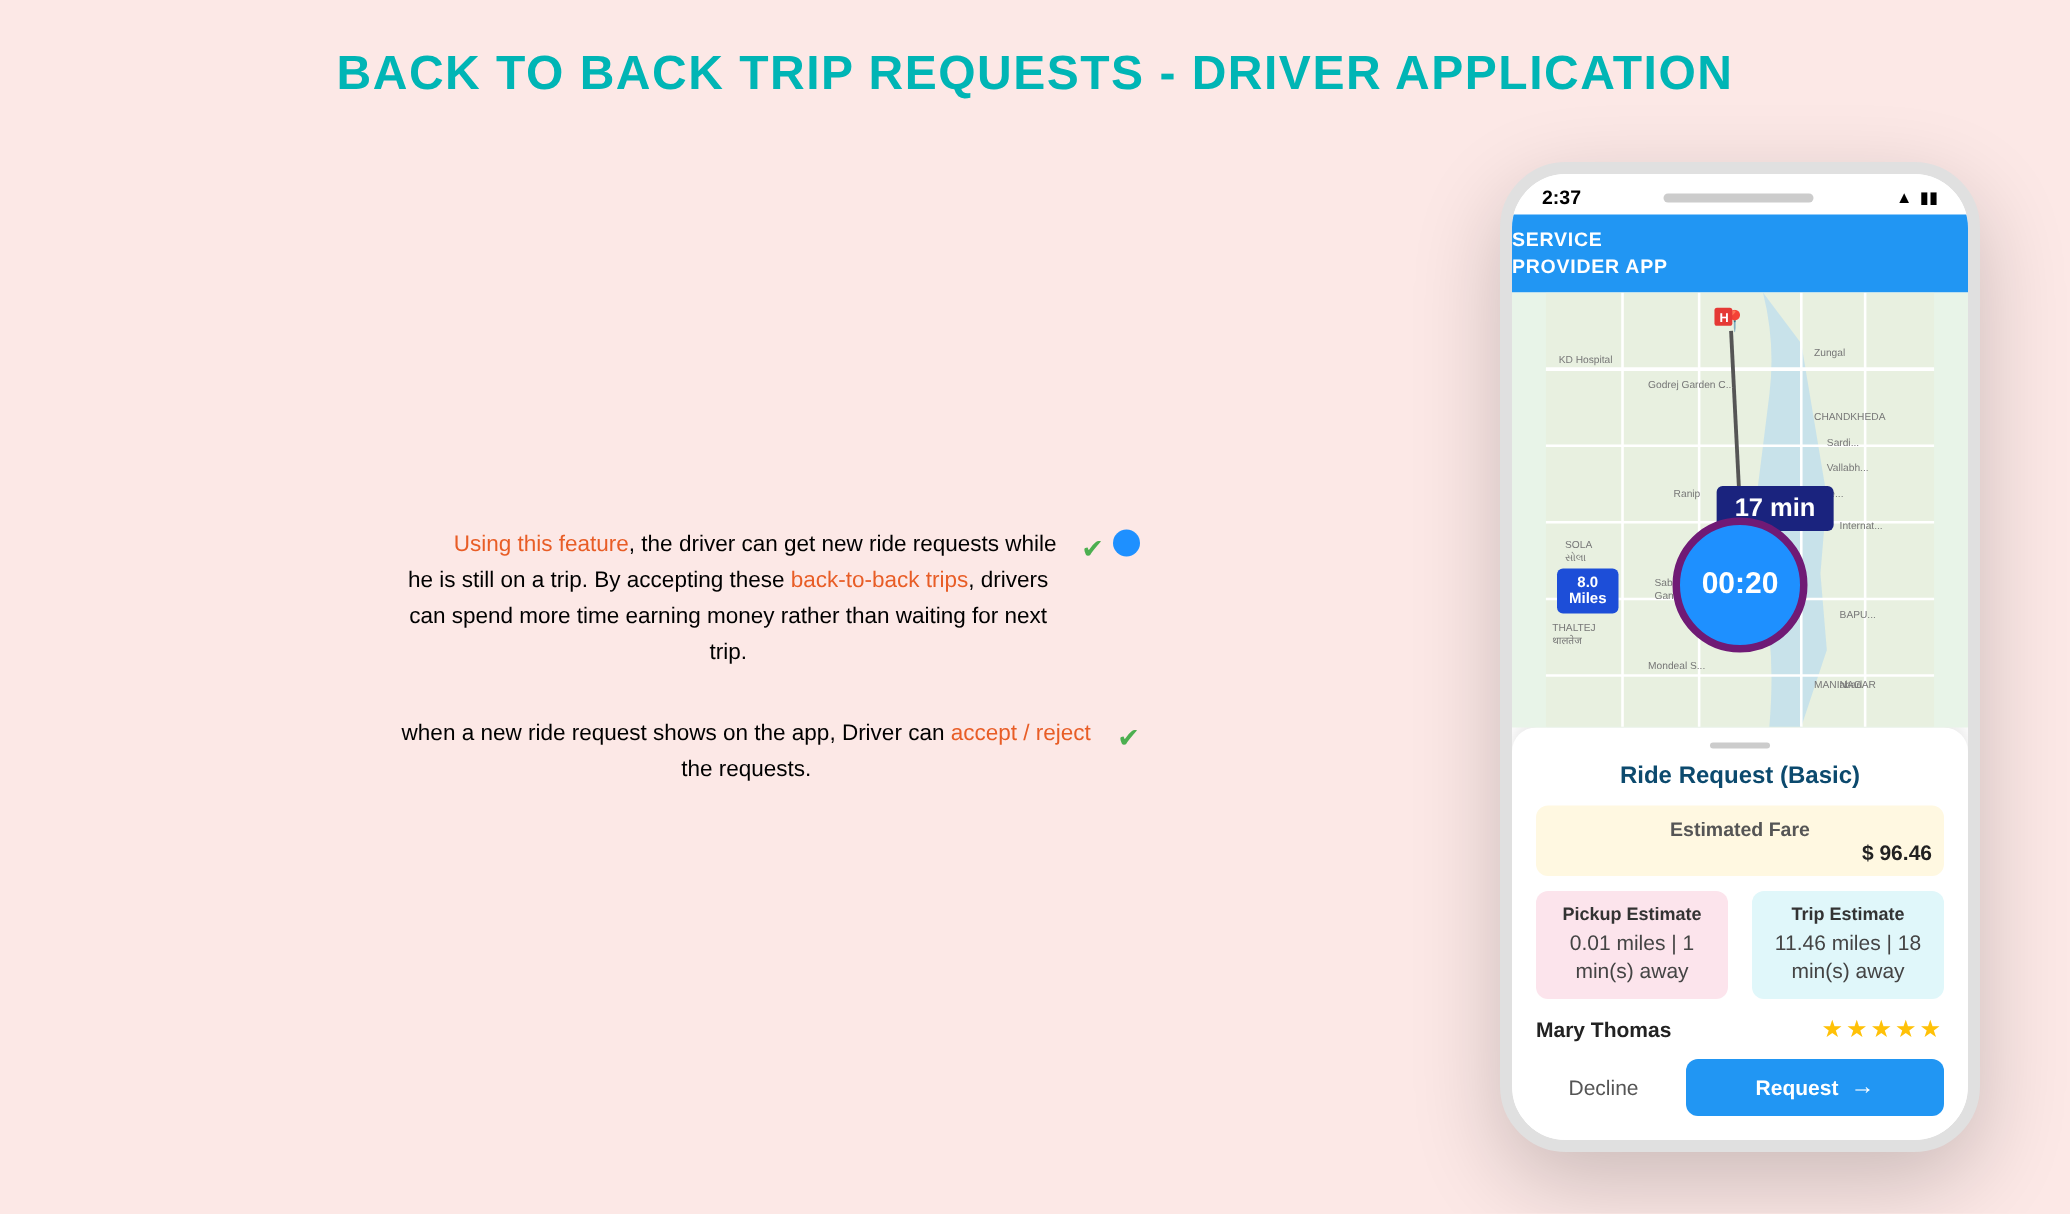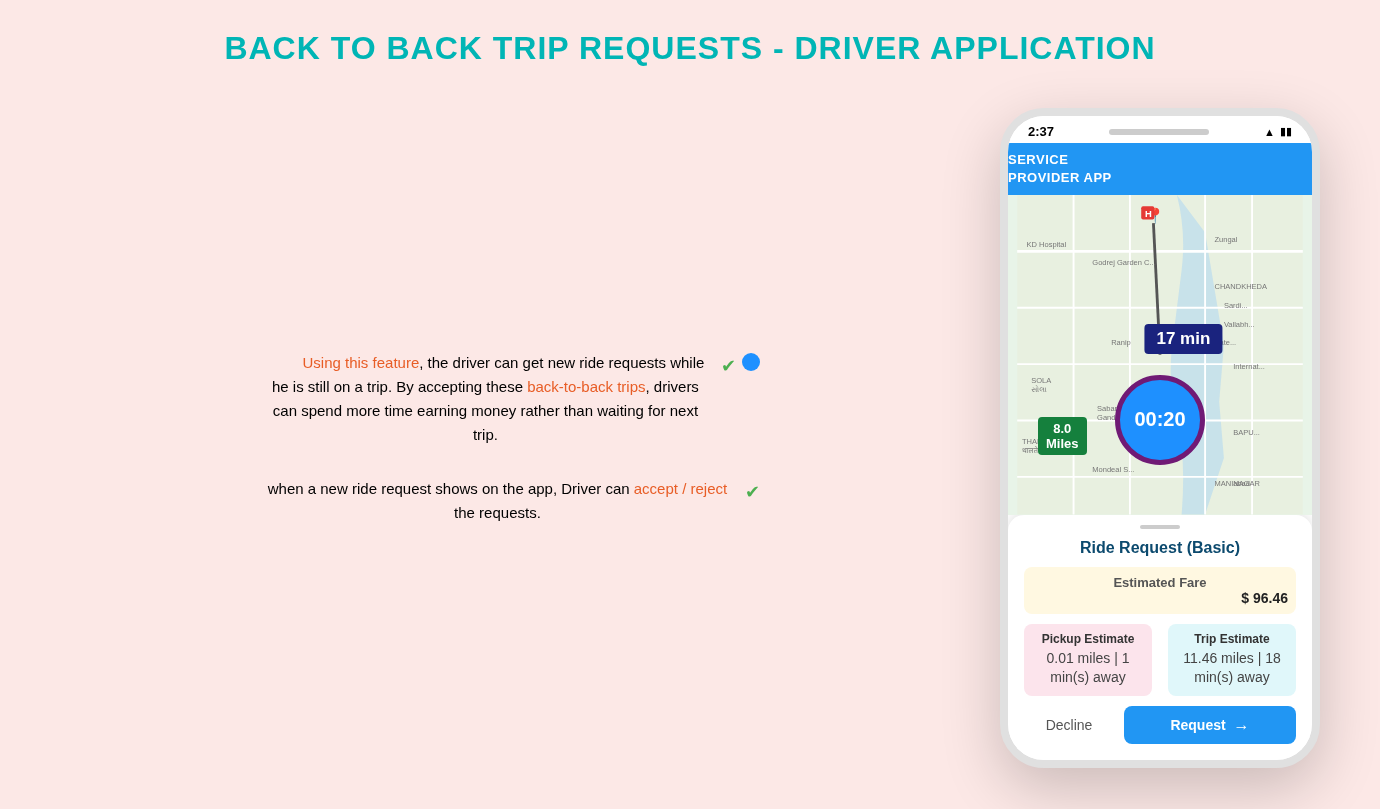--- a/index.html
+++ b/index.html
@@ -161,25 +161,25 @@
 
     .timer-text {
       color: #fff;
       font-size: 20px;
       font-weight: 700;
     }
 
     
     .distance-badge {
       position: absolute;
-      bottom: 60px;
+      bottom: 76px;
       left: 30px;
-      background: #15803d;
+      background: #1d4ed8;
       color: #fff;
-      font-size: 13px;
+      font-size: 10px;
       font-weight: 700;
       padding: 4px 8px;
       border-radius: 4px;
       text-align: center;
       z-index: 5;
     }
 
     
     .time-badge {
       position: absolute;
@@ -479,20 +479,24 @@
           <div class="pickup-estimate">
             <div class="estimate-label">Pickup Estimate</div>
             <div class="estimate-value">0.01 miles | 1<br>min(s) away</div>
           </div>
           <div class="trip-estimate">
             <div class="estimate-label">Trip Estimate</div>
             <div class="estimate-value">11.46 miles | 18<br>min(s) away</div>
           </div>
         </div>
 
+        <div class="user-row">
+          <span class="user-name">Mary Thomas</span>
+          <span class="stars">★★★★★</span>
+        </div>
 
         <div class="action-row">
           <button class="decline-btn">Decline</button>
           <button class="accept-btn">
             <span>Request</span>
             <span class="arrow-right">→</span>
           </button>
         </div>
       </div>
     </div>

